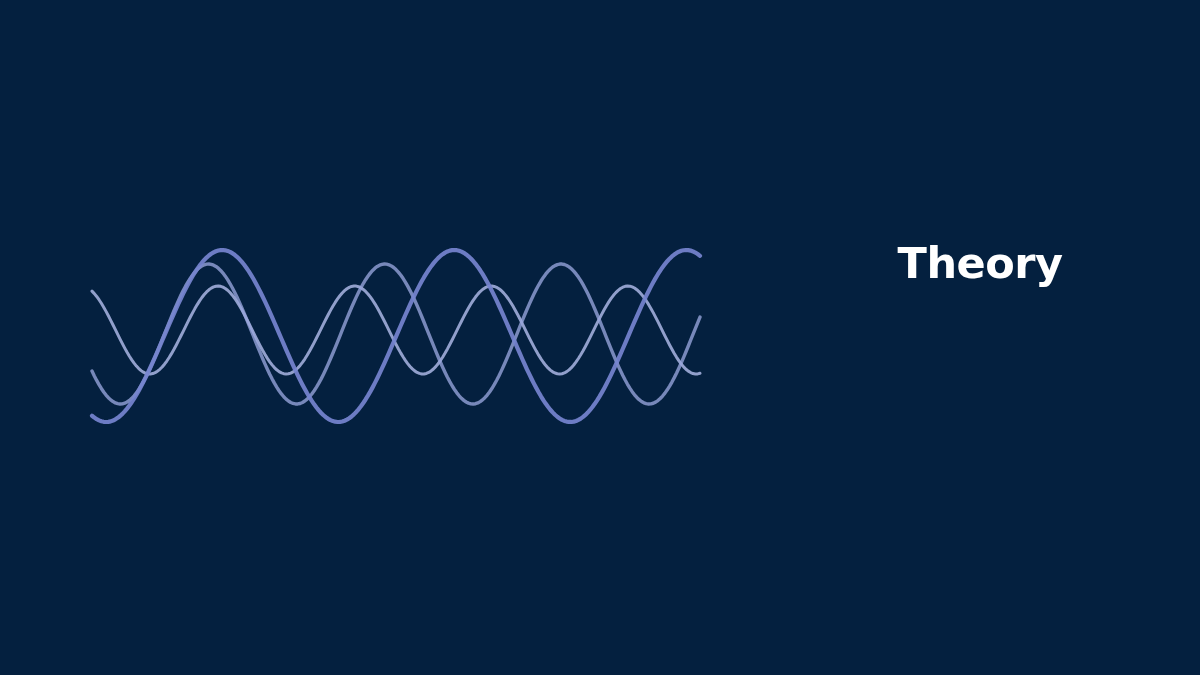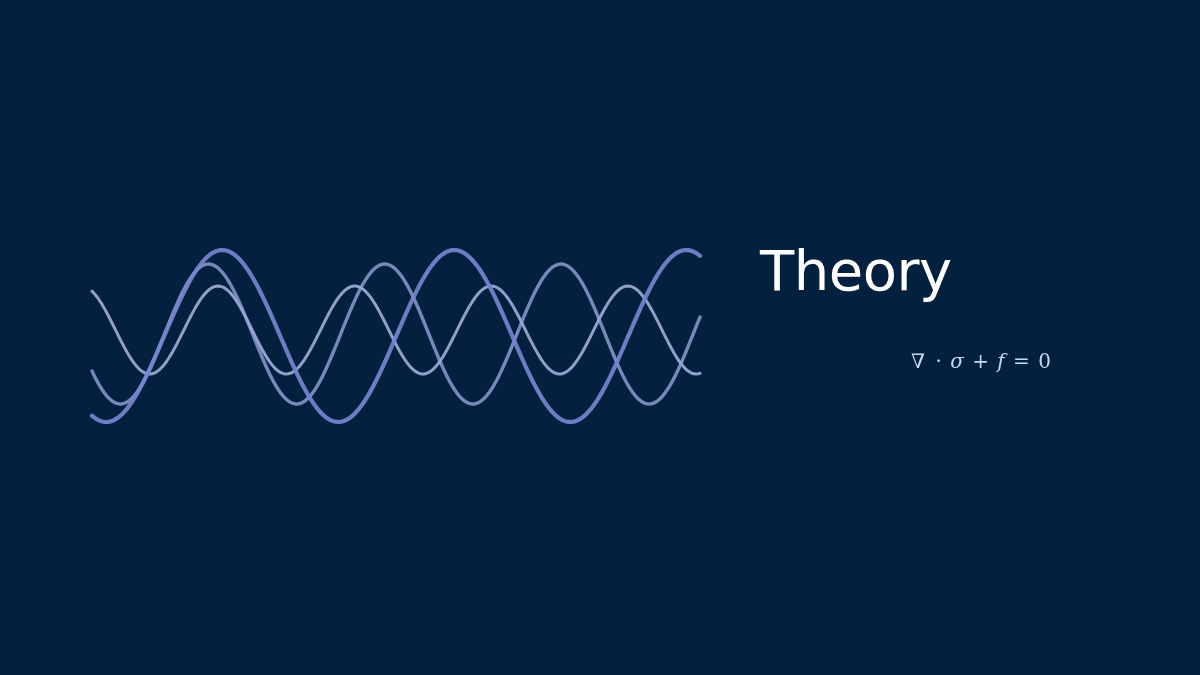--- a/index.html
+++ b/index.html
@@ -45,24 +45,24 @@
     left: 760px;
     top: 0;
     width: 440px;
     height: 675px;
   }
   #slide-title {
     position: absolute;
     left: 0;
     top: 240px;
     width: 440px;
-    text-align: left;
+    text-align: center;
     font-family: "DejaVu Sans", "Liberation Sans", sans-serif;
-    font-size: 56px;
-    font-weight: 400;
+    font-size: 43px;
+    font-weight: 700;
     letter-spacing: -0.5px;
     color: #ffffff;
     line-height: 1.1;
     white-space: nowrap;
   }
   #slide-formula {
     position: absolute;
     left: 0;
     top: 348px;
     width: 440px;
@@ -95,16 +95,15 @@
       <g id="wave-group">
           <polyline points="92.00,291.15 94.34,293.59 96.68,296.45 99.02,299.70 101.35,303.30 103.69,307.21 106.03,311.38 108.37,315.77 110.71,320.32 113.05,324.98 115.38,329.70 117.72,334.43 120.06,339.10 122.40,343.67 124.74,348.08 127.08,352.28 129.42,356.22 131.75,359.87 134.09,363.16 136.43,366.07 138.77,368.57 141.11,370.62 143.45,372.20 145.78,373.29 148.12,373.89 150.46,373.97 152.80,373.55 155.14,372.62 157.48,371.21 159.82,369.31 162.15,366.97 164.49,364.19 166.83,361.02 169.17,357.49 171.51,353.65 173.85,349.53 176.18,345.18 178.52,340.66 180.86,336.02 183.20,331.31 185.54,326.58 187.88,321.89 190.22,317.29 192.55,312.85 194.89,308.60 197.23,304.59 199.57,300.88 201.91,297.51 204.25,294.51 206.58,291.93 208.92,289.78 211.26,288.10 213.60,286.90 215.94,286.20 218.28,286.00 220.62,286.32 222.95,287.14 225.29,288.45 227.63,290.24 229.97,292.50 232.31,295.18 234.65,298.27 236.98,301.73 239.32,305.51 241.66,309.57 244.00,313.87 246.34,318.36 248.68,322.98 251.02,327.69 253.35,332.41 255.69,337.12 258.03,341.74 260.37,346.22 262.71,350.52 265.05,354.58 267.38,358.35 269.72,361.80 272.06,364.88 274.40,367.56 276.74,369.80 279.08,371.58 281.42,372.89 283.75,373.69 286.09,374.00 288.43,373.79 290.77,373.08 293.11,371.87 295.45,370.18 297.78,368.02 300.12,365.43 302.46,362.42 304.80,359.04 307.14,355.32 309.48,351.32 311.82,347.06 314.15,342.61 316.49,338.01 318.83,333.32 321.17,328.59 323.51,323.88 325.85,319.24 328.18,314.72 330.52,310.38 332.86,306.27 335.20,302.43 337.54,298.91 339.88,295.75 342.22,292.98 344.55,290.64 346.89,288.76 349.23,287.35 351.57,286.44 353.91,286.02 356.25,286.12 358.58,286.72 360.92,287.83 363.26,289.42 365.60,291.48 367.94,293.98 370.28,296.91 372.62,300.21 374.95,303.86 377.29,307.81 379.63,312.01 381.97,316.43 384.31,321.00 386.65,325.67 388.98,330.40 391.32,335.12 393.66,339.78 396.00,344.32 398.34,348.71 400.68,352.87 403.02,356.78 405.35,360.37 407.69,363.61 410.03,366.46 412.37,368.90 414.71,370.88 417.05,372.39 419.38,373.41 421.72,373.93 424.06,373.94 426.40,373.45 428.74,372.45 431.08,370.96 433.42,369.00 435.75,366.59 438.09,363.75 440.43,360.53 442.77,356.95 445.11,353.06 447.45,348.91 449.78,344.53 452.12,339.99 454.46,335.33 456.80,330.61 459.14,325.89 461.48,321.21 463.82,316.63 466.15,312.21 468.49,307.99 470.83,304.03 473.17,300.37 475.51,297.05 477.85,294.11 480.18,291.59 482.52,289.50 484.86,287.89 487.20,286.77 489.54,286.14 491.88,286.02 494.22,286.41 496.55,287.30 498.89,288.68 501.23,290.54 503.57,292.86 505.91,295.61 508.25,298.75 510.58,302.26 512.92,306.09 515.26,310.19 517.60,314.52 519.94,319.03 522.28,323.67 524.62,328.38 526.95,333.10 529.29,337.80 531.63,342.40 533.97,346.86 536.31,351.12 538.65,355.15 540.98,358.88 543.32,362.27 545.66,365.30 548.00,367.91 550.34,370.09 552.68,371.80 555.02,373.04 557.35,373.77 559.69,374.00 562.03,373.72 564.37,372.94 566.71,371.65 569.05,369.89 571.38,367.67 573.72,365.01 576.06,361.95 578.40,358.52 580.74,354.76 583.08,350.71 585.42,346.42 587.75,341.95 590.09,337.33 592.43,332.63 594.77,327.90 597.11,323.20 599.45,318.57 601.78,314.08 604.12,309.77 606.46,305.69 608.80,301.89 611.14,298.42 613.48,295.32 615.82,292.61 618.15,290.34 620.49,288.52 622.83,287.19 625.17,286.34 627.51,286.01 629.85,286.18 632.18,286.86 634.52,288.03 636.86,289.69 639.20,291.82 641.54,294.39 643.88,297.36 646.22,300.72 648.55,304.42 650.89,308.41 653.23,312.64 655.57,317.08 657.91,321.67 660.25,326.36 662.58,331.09 664.92,335.80 667.26,340.45 669.60,344.98 671.94,349.33 674.28,353.46 676.62,357.32 678.95,360.87 681.29,364.05 683.63,366.85 685.97,369.22 688.31,371.13 690.65,372.57 692.98,373.52 695.32,373.96 697.66,373.90 700.00,373.33" fill="none" stroke="#aab6e4" stroke-width="3" stroke-opacity="0.85" stroke-linecap="round" stroke-linejoin="round"></polyline>
           <polyline points="92.00,371.09 94.34,375.91 96.68,380.43 99.02,384.63 101.35,388.48 103.69,391.95 106.03,395.02 108.37,397.67 110.71,399.87 113.05,401.61 115.38,402.89 117.72,403.68 120.06,404.00 122.40,403.82 124.74,403.16 127.08,402.02 129.42,400.41 131.75,398.34 134.09,395.82 136.43,392.87 138.77,389.51 141.11,385.76 143.45,381.66 145.78,377.22 148.12,372.49 150.46,367.48 152.80,362.25 155.14,356.82 157.48,351.23 159.82,345.52 162.15,339.73 164.49,333.90 166.83,328.07 169.17,322.28 171.51,316.57 173.85,310.99 176.18,305.56 178.52,300.33 180.86,295.34 183.20,290.62 185.54,286.19 187.88,282.10 190.22,278.37 192.55,275.02 194.89,272.09 197.23,269.58 199.57,267.53 201.91,265.93 204.25,264.81 206.58,264.16 208.92,264.01 211.26,264.34 213.60,265.15 215.94,266.44 218.28,268.20 220.62,270.42 222.95,273.08 225.29,276.16 227.63,279.65 229.97,283.51 232.31,287.72 234.65,292.26 236.98,297.08 239.32,302.16 241.66,307.46 244.00,312.95 246.34,318.58 248.68,324.32 251.02,330.13 253.35,335.96 255.69,341.78 258.03,347.55 260.37,353.22 262.71,358.76 265.05,364.13 267.38,369.28 269.72,374.20 272.06,378.83 274.40,383.15 276.74,387.13 279.08,390.74 281.42,393.96 283.75,396.76 286.09,399.12 288.43,401.03 290.77,402.48 293.11,403.45 295.45,403.94 297.78,403.94 300.12,403.46 302.46,402.49 304.80,401.05 307.14,399.14 309.48,396.78 311.82,393.98 314.15,390.77 316.49,387.16 318.83,383.18 321.17,378.87 323.51,374.23 325.85,369.33 328.18,364.17 330.52,358.80 332.86,353.27 335.20,347.60 337.54,341.83 339.88,336.01 342.22,330.18 344.55,324.37 346.89,318.63 349.23,313.00 351.57,307.51 353.91,302.20 356.25,297.12 358.58,292.29 360.92,287.76 363.26,283.54 365.60,279.68 367.94,276.19 370.28,273.10 372.62,270.44 374.95,268.22 377.29,266.45 379.63,265.16 381.97,264.34 384.31,264.01 386.65,264.16 388.98,264.80 391.32,265.92 393.66,267.51 396.00,269.56 398.34,272.07 400.68,275.00 403.02,278.34 405.35,282.07 407.69,286.16 410.03,290.58 412.37,295.30 414.71,300.29 417.05,305.52 419.38,310.94 421.72,316.53 424.06,322.23 426.40,328.02 428.74,333.85 431.08,339.68 433.42,345.47 435.75,351.18 438.09,356.77 440.43,362.21 442.77,367.44 445.11,372.45 447.45,377.19 449.78,381.62 452.12,385.73 454.46,389.48 456.80,392.84 459.14,395.79 461.48,398.32 463.82,400.39 466.15,402.01 468.49,403.15 470.83,403.82 473.17,404.00 475.51,403.69 477.85,402.90 480.18,401.62 482.52,399.88 484.86,397.69 487.20,395.04 489.54,391.98 491.88,388.51 494.22,384.67 496.55,380.47 498.89,375.95 501.23,371.13 503.57,366.06 505.91,360.77 508.25,355.29 510.58,349.66 512.92,343.93 515.26,338.12 517.60,332.29 519.94,326.47 522.28,320.70 524.62,315.02 526.95,309.48 529.29,304.10 531.63,298.93 533.97,294.01 536.31,289.37 538.65,285.03 540.98,281.03 543.32,277.41 545.66,274.17 548.00,271.35 550.34,268.97 552.68,267.04 555.02,265.57 557.35,264.58 559.69,264.07 562.03,264.05 564.37,264.51 566.71,265.46 569.05,266.88 571.38,268.77 573.72,271.11 576.06,273.89 578.40,277.08 580.74,280.67 583.08,284.64 585.42,288.94 587.75,293.56 590.09,298.46 592.43,303.60 594.77,308.96 597.11,314.49 599.45,320.15 601.78,325.92 604.12,331.74 606.46,337.57 608.80,343.38 611.14,349.12 613.48,354.76 615.82,360.26 618.15,365.57 620.49,370.66 622.83,375.50 625.17,380.05 627.51,384.28 629.85,388.16 632.18,391.67 634.52,394.77 636.86,397.45 639.20,399.69 641.54,401.48 643.88,402.80 646.22,403.63 648.55,403.99 650.89,403.86 653.23,403.24 655.57,402.14 657.91,400.57 660.25,398.53 662.58,396.05 664.92,393.14 667.26,389.81 669.60,386.10 671.94,382.03 674.28,377.62 676.62,372.91 678.95,367.93 681.29,362.71 683.63,357.30 685.97,351.72 688.31,346.02 690.65,340.23 692.98,334.40 695.32,328.57 697.66,322.78 700.00,317.07" fill="none" stroke="#98a5dd" stroke-width="3.4" stroke-opacity="0.78" stroke-linecap="round" stroke-linejoin="round"></polyline>
           <polyline points="92.00,415.74 94.34,417.62 96.68,419.17 99.02,420.39 101.35,421.27 103.69,421.80 106.03,422.00 108.37,421.85 110.71,421.36 113.05,420.52 115.38,419.34 117.72,417.83 120.06,416.00 122.40,413.84 124.74,411.37 127.08,408.60 129.42,405.54 131.75,402.20 134.09,398.59 136.43,394.73 138.77,390.64 141.11,386.33 143.45,381.82 145.78,377.12 148.12,372.26 150.46,367.25 152.80,362.12 155.14,356.88 157.48,351.56 159.82,346.18 162.15,340.75 164.49,335.31 166.83,329.87 169.17,324.46 171.51,319.09 173.85,313.79 176.18,308.57 178.52,303.47 180.86,298.50 183.20,293.68 185.54,289.03 187.88,284.56 190.22,280.30 192.55,276.27 194.89,272.47 197.23,268.93 199.57,265.66 201.91,262.67 204.25,259.98 206.58,257.58 208.92,255.51 211.26,253.75 213.60,252.33 215.94,251.24 218.28,250.49 220.62,250.08 222.95,250.02 225.29,250.30 227.63,250.92 229.97,251.89 232.31,253.19 234.65,254.83 236.98,256.79 239.32,259.07 241.66,261.65 244.00,264.54 246.34,267.71 248.68,271.15 251.02,274.85 253.35,278.80 255.69,282.98 258.03,287.37 260.37,291.96 262.71,296.72 265.05,301.64 267.38,306.69 269.72,311.87 272.06,317.14 274.40,322.49 276.74,327.89 279.08,333.32 281.42,338.77 283.75,344.20 286.09,349.60 288.43,354.95 290.77,360.21 293.11,365.39 295.45,370.44 297.78,375.36 300.12,380.12 302.46,384.70 304.80,389.09 307.14,393.26 309.48,397.21 311.82,400.91 314.15,404.35 316.49,407.51 318.83,410.39 321.17,412.97 323.51,415.25 325.85,417.20 328.18,418.83 330.52,420.13 332.86,421.09 335.20,421.71 337.54,421.98 339.88,421.92 342.22,421.50 344.55,420.75 346.89,419.65 349.23,418.22 351.57,416.46 353.91,414.38 356.25,411.98 358.58,409.28 360.92,406.29 363.26,403.01 365.60,399.47 367.94,395.67 370.28,391.63 372.62,387.37 374.95,382.90 377.29,378.25 379.63,373.42 381.97,368.45 384.31,363.34 386.65,358.13 388.98,352.83 391.32,347.46 393.66,342.04 396.00,336.60 398.34,331.16 400.68,325.73 403.02,320.35 405.35,315.03 407.69,309.80 410.03,304.67 412.37,299.66 414.71,294.80 417.05,290.11 419.38,285.60 421.72,281.29 424.06,277.20 426.40,273.35 428.74,269.75 431.08,266.41 433.42,263.35 435.75,260.59 438.09,258.12 440.43,255.97 442.77,254.14 445.11,252.63 447.45,251.47 449.78,250.63 452.12,250.15 454.46,250.00 456.80,250.20 459.14,250.75 461.48,251.63 463.82,252.85 466.15,254.41 468.49,256.30 470.83,258.50 473.17,261.01 475.51,263.83 477.85,266.93 480.18,270.31 482.52,273.95 484.86,277.85 487.20,281.97 489.54,286.31 491.88,290.85 494.22,295.58 496.55,300.46 498.89,305.49 501.23,310.64 503.57,315.89 505.91,321.22 508.25,326.61 510.58,332.03 512.92,337.48 515.26,342.92 517.60,348.33 519.94,353.69 522.28,358.98 524.62,364.17 526.95,369.26 529.29,374.21 531.63,379.01 533.97,383.63 536.31,388.07 538.65,392.30 540.98,396.30 543.32,400.06 545.66,403.56 548.00,406.79 550.34,409.74 552.68,412.39 555.02,414.74 557.35,416.77 559.69,418.47 562.03,419.85 564.37,420.89 566.71,421.59 569.05,421.95 571.38,421.96 573.72,421.63 576.06,420.96 578.40,419.94 580.74,418.59 583.08,416.91 585.42,414.90 587.75,412.58 590.09,409.95 592.43,407.02 594.77,403.81 597.11,400.33 599.45,396.59 601.78,392.61 604.12,388.40 606.46,383.98 608.80,379.36 611.14,374.58 613.48,369.64 615.82,364.56 618.15,359.37 620.49,354.09 622.83,348.73 625.17,343.33 627.51,337.89 629.85,332.44 632.18,327.02 634.52,321.62 636.86,316.29 639.20,311.03 641.54,305.87 643.88,300.84 646.22,295.94 648.55,291.20 650.89,286.65 653.23,282.29 655.57,278.15 657.91,274.24 660.25,270.58 662.58,267.18 664.92,264.05 667.26,261.21 669.60,258.68 671.94,256.45 674.28,254.54 676.62,252.96 678.95,251.71 681.29,250.80 683.63,250.23 685.97,250.00 688.31,250.12 690.65,250.59 692.98,251.39 695.32,252.53 697.66,254.01 700.00,255.82" fill="none" stroke="#7684cf" stroke-width="4.2" stroke-opacity="0.92" stroke-linecap="round" stroke-linejoin="round"></polyline>
         </g>
     </svg>
   </div>
 
   <div id="text-panel">
     <div id="slide-title" style="color: rgb(255, 255, 255);">Theory</div>
-    <div id="slide-formula" style="color: rgb(198, 217, 239);"><span class="mop">∇</span> <span class="mop">·</span> <span class="mvar">σ</span> <span class="mop">+</span> <span class="mvar">f</span> <span class="mop">=</span> <span class="mnum">0</span></div>
   </div>
 
 </div>
 
 </body></html>

